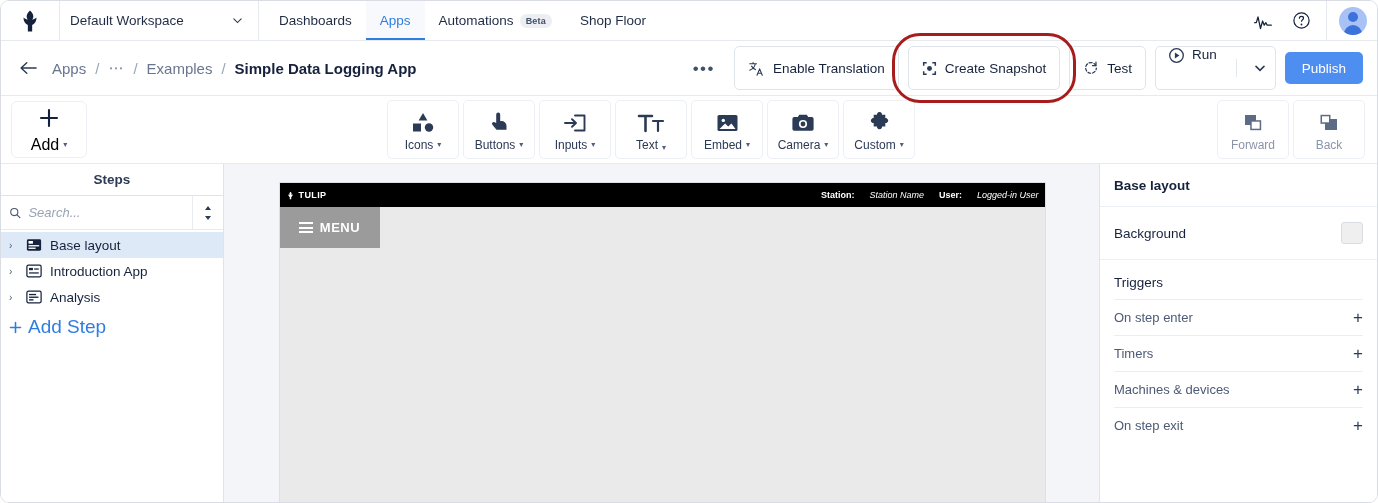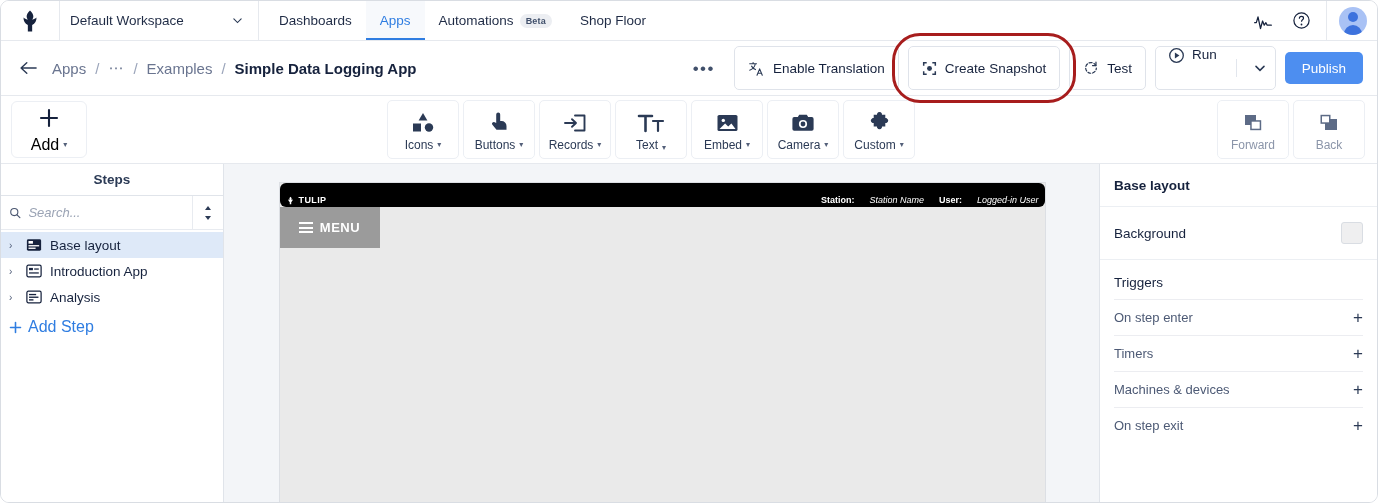--- a/index.html
+++ b/index.html
@@ -243,44 +243,44 @@
     display: flex; align-items: center; gap: 8px;
     height: 26px; padding: 0 8px;
     font-size: 13.5px; color: #16223d;
     cursor: pointer;
   }
   .step-item.selected { background: #dee9f8; }
   .chev { color: #4f5c78; font-size: 10px; width: 9px; }
   .add-step {
     display: flex; align-items: center; gap: 6px;
     height: 28px; padding: 0 8px; margin-top: 3px;
-    color: #2f7de1; font-size: 16px; cursor: pointer;
+    color: #2f7de1; font-size: 19px; cursor: pointer;
   }
 
   
   .canvas-area {
     flex: 1 1 auto;
     background: #f3f5f8;
     display: flex; justify-content: center;
     overflow: hidden;
     border-right: 1px solid #e0e4ea;
     padding-left: 1px;
   }
   .device {
     width: 765px;
     background: #eaeaea;
     display: flex; flex-direction: column;
     margin-top: 19px;
     box-shadow: 0 0 0 1px #dcdfe4;
   }
   .dev-statusbar {
     height: 15px; background: #000;
-    display: flex; align-items: flex-start;
+    display: flex; align-items: center;
     padding: 12px 6px;
-    color: #fff; font-size: 9px; border-radius: 6px;
+    color: #fff; font-size: 9px;
   }
   .dev-statusbar .tulip-mark { display: flex; align-items: center; gap: 4px; font-weight: bold; letter-spacing: .4px; }
   .dev-status-right { margin-left: auto; display: flex; align-items: center; gap: 15px; font-size: 9px;}
   .dsr-lbl { font-weight: bold; }
   .dsr-val { font-style: italic; }
   .dev-header { height: 41px; display: flex; align-items: stretch; gap: 13px; }
   .dev-menu {
     width: 100px; background: #9b9b9b; color: #fff;
     display: flex; align-items: center; justify-content: center; gap: 7px;
     font-size: 13px; font-weight: bold; letter-spacing: .5px;
@@ -498,21 +498,21 @@
       </div>
 
       <div class="wbtn framed">
         <span class="wicon">
           <svg width="26" height="22" viewBox="0 0 26 22">
             <path d="M13 3.5h9.5v15H13" fill="none" stroke="#2b3a55" stroke-width="1.9" stroke-linecap="round" stroke-linejoin="round"></path>
             <path d="M3 11h11M10 7.2 14 11l-4 3.8" fill="none" stroke="#2b3a55" stroke-width="1.9" stroke-linecap="round" stroke-linejoin="round"></path>
           </svg>
         </span>
         <span style="display:flex;align-items:center;gap:4px;">
-          <span class="wlabel">Records</span>
+          <span class="wlabel">Inputs</span>
           <span class="caret-dn">▾</span>
         </span>
       </div>
 
       <div class="wbtn framed">
         <span class="wicon">
           <svg width="28" height="22" viewBox="0 0 28 22">
             <path d="M2 4h13M8.5 4v15" stroke="#2b3a55" stroke-width="2.6" stroke-linecap="round"></path>
             <path d="M16 9h10M21 9v10" stroke="#2b3a55" stroke-width="2.2" stroke-linecap="round"></path>
           </svg>

